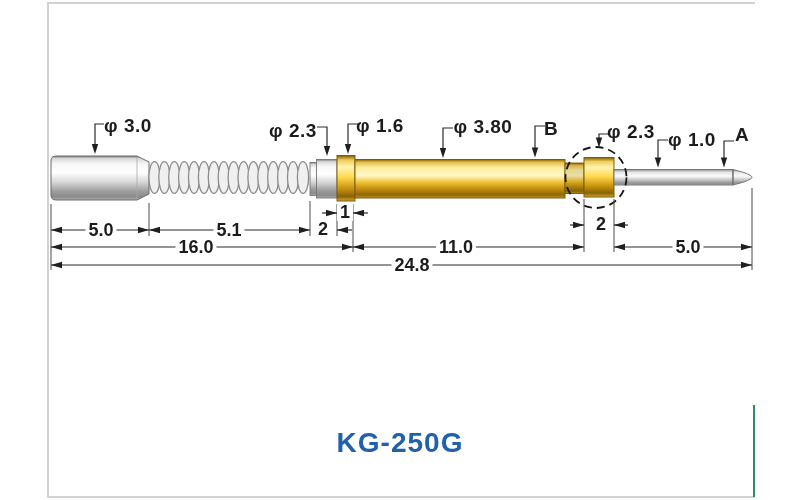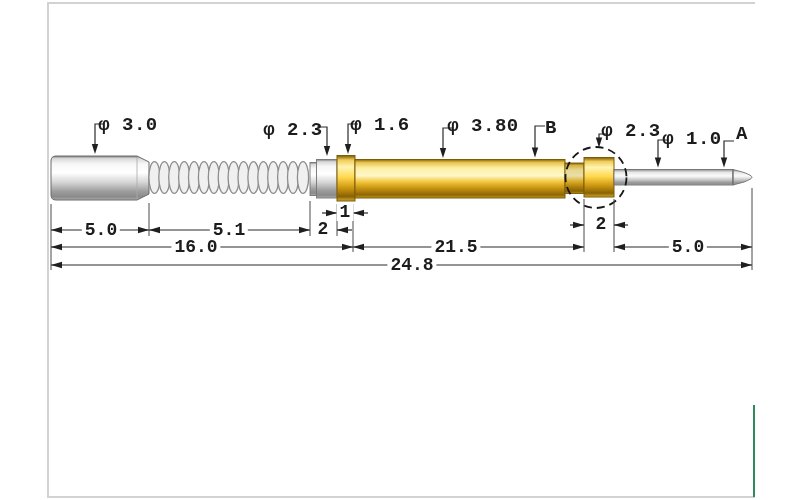--- a/index.html
+++ b/index.html
@@ -1,17 +1,17 @@
 <!DOCTYPE html>
 <html style="--line-dark: #2b2b2b; --gold: #e8bf3c; --silver: #d9d9d9; --frame-gray: #d2d2d2; --accent-green: #2f8b5d; --title-blue: #2161ac;"><head>
 <meta charset="utf-8">
 <style>
   html,body{margin:0;padding:0;background:#fdfdfd;}
   #stage{position:relative;width:800px;height:500px;background:#ffffff;overflow:hidden;
-         font-family:Liberation Mono, monospace;}
+         font-family:Liberation Sans, sans-serif;}
   #stage svg{position:absolute;left:0;top:0;}
   .frame{stroke:var(--frame-gray,#d2d2d2);stroke-width:2;}
   .frame-accent{stroke:var(--accent-green,#2f8b5d);stroke-width:2;}
   .ext{stroke:#4a4a4a;stroke-width:1;}
   .dim-line,.lead{stroke:var(--line-dark,#2b2b2b);stroke-width:1.2;fill:none;}
   .arr{fill:#1f1f1f;stroke:none;}
   .dashed{fill:none;stroke:#161616;stroke-width:1.8;stroke-dasharray:8 5;}
   .lbl{position:absolute;transform:translate(-50%,-50%);white-space:nowrap;
        color:#1c1c1c;font-weight:bold;line-height:1;}
   .callout{font-size:19px;letter-spacing:0.5px;}
@@ -189,18 +189,19 @@
   <span class="lbl callout" style="left:551px;top:128px">B</span>
   <span class="lbl callout" style="left:631px;top:131px">φ 2.3</span>
   <span class="lbl callout" style="left:692px;top:139px">φ 1.0</span>
   <span class="lbl callout" style="left:742px;top:134px">A</span>
 
   <span class="lbl dim" style="left:101px;top:230px">5.0</span>
   <span class="lbl dim" style="left:229px;top:230px">5.1</span>
   <span class="lbl dim" style="left:323px;top:229px">2</span>
   <span class="lbl dim" style="left:345px;top:212px">1</span>
   <span class="lbl dim" style="left:196px;top:247px">16.0</span>
-  <span class="lbl dim" style="left:456px;top:246.5px">21.5</span>
+  <span class="lbl dim" style="left:456px;top:246.5px">11.0</span>
   <span class="lbl dim" style="left:601px;top:224px">2</span>
   <span class="lbl dim" style="left:688px;top:246.5px">5.0</span>
   <span class="lbl dim" style="left:412px;top:264.5px">24.8</span>
 
+  <span class="title" style="left:400px;top:443px">KG-250G</span>
 </div>
 
 </body></html>

